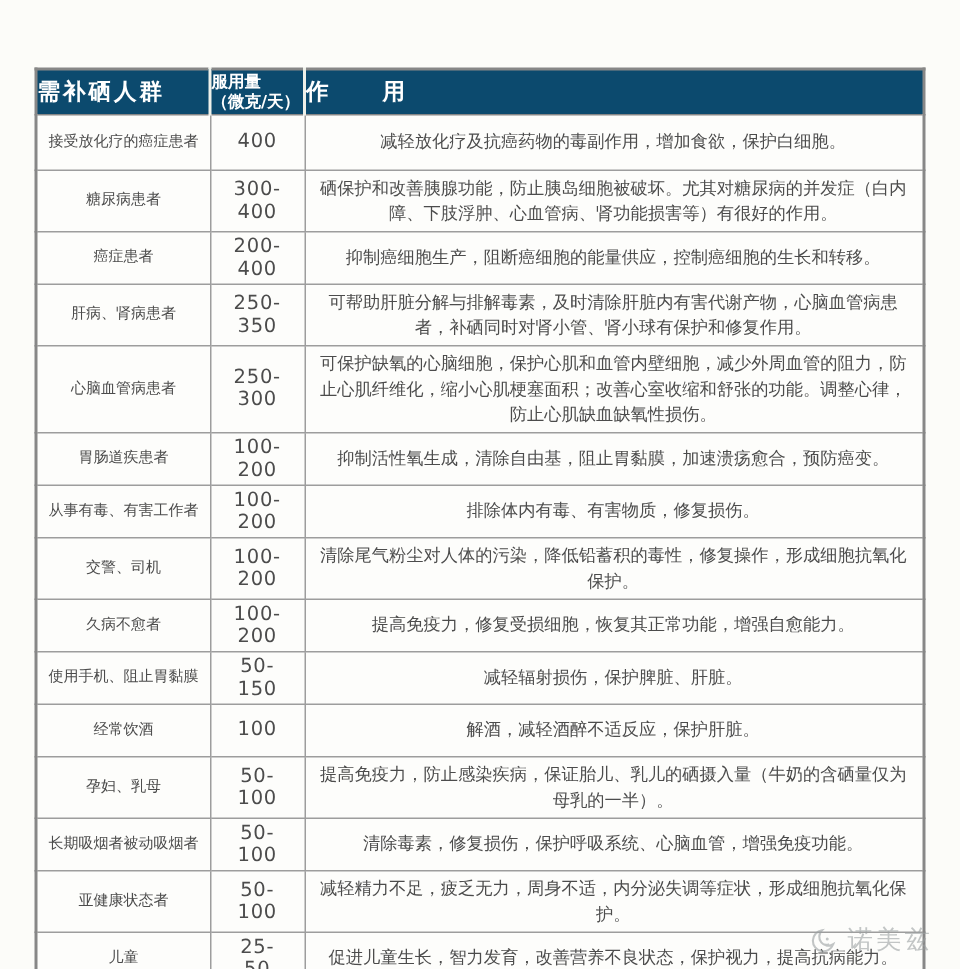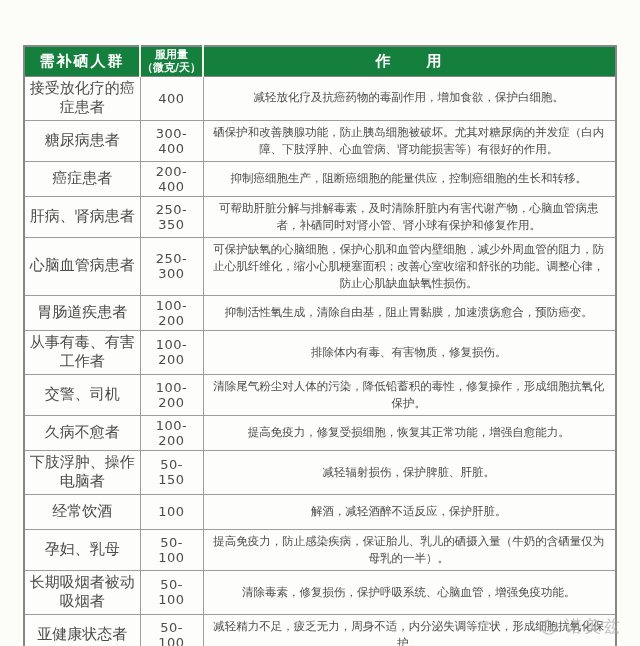--- a/index.html
+++ b/index.html
@@ -36,41 +36,41 @@
     border-collapse: collapse;
     table-layout: fixed;
     background: #fdfdfb;
     border: 2px solid #878787;
   }
   col.c-group  { width: 116px; }
   col.c-dose   { width: 63px; }
   col.c-effect { width: auto; }
   thead tr { height: 30px; }
   th {
-    background: #15803d;
+    background: #0c4a6e;
     color: #ffffff;
     font-weight: bold;
     vertical-align: middle;
-    text-align: center;
+    text-align: left;
     border-bottom: 1px solid #878787;
     border-left: 2px solid #eef0e9;
     padding: 1px 0;
   }
   th:first-child { border-left: none; }
   th .h-big { font-size: 15px; letter-spacing: 2px; }
   th .h-small { display: block; font-size: 11px; line-height: 1.2; letter-spacing: 0; }
   td {
     border: 1px solid #9d9d9d;
     color: #4c4c4c;
     vertical-align: middle;
     background: #fdfdfb;
   }
   td.group {
     text-align: center;
-    font-size: 15px;
+    font-size: 10px;
     line-height: 1.3;
     padding: 2px 2px;
   }
   td.dose {
     text-align: center;
     font-size: 13px;
     letter-spacing: 0.5px;
     padding: 2px 13px;
   }
   td.effect {
@@ -178,21 +178,21 @@
           <td class="group">交警、司机</td>
           <td class="dose">100-200</td>
           <td class="effect">清除尾气粉尘对人体的污染，降低铅蓄积的毒性，修复操作，形成细胞抗氧化保护。</td>
         </tr>
         <tr>
           <td class="group">久病不愈者</td>
           <td class="dose">100-200</td>
           <td class="effect">提高免疫力，修复受损细胞，恢复其正常功能，增强自愈能力。</td>
         </tr>
         <tr>
-          <td class="group">下肢浮肿、操作电脑者</td>
+          <td class="group">使用手机、阻止胃黏膜</td>
           <td class="dose">50-150</td>
           <td class="effect">减轻辐射损伤，保护脾脏、肝脏。</td>
         </tr>
         <tr>
           <td class="group">经常饮酒</td>
           <td class="dose">100</td>
           <td class="effect">解酒，减轻酒醉不适反应，保护肝脏。</td>
         </tr>
         <tr>
           <td class="group">孕妇、乳母</td>

